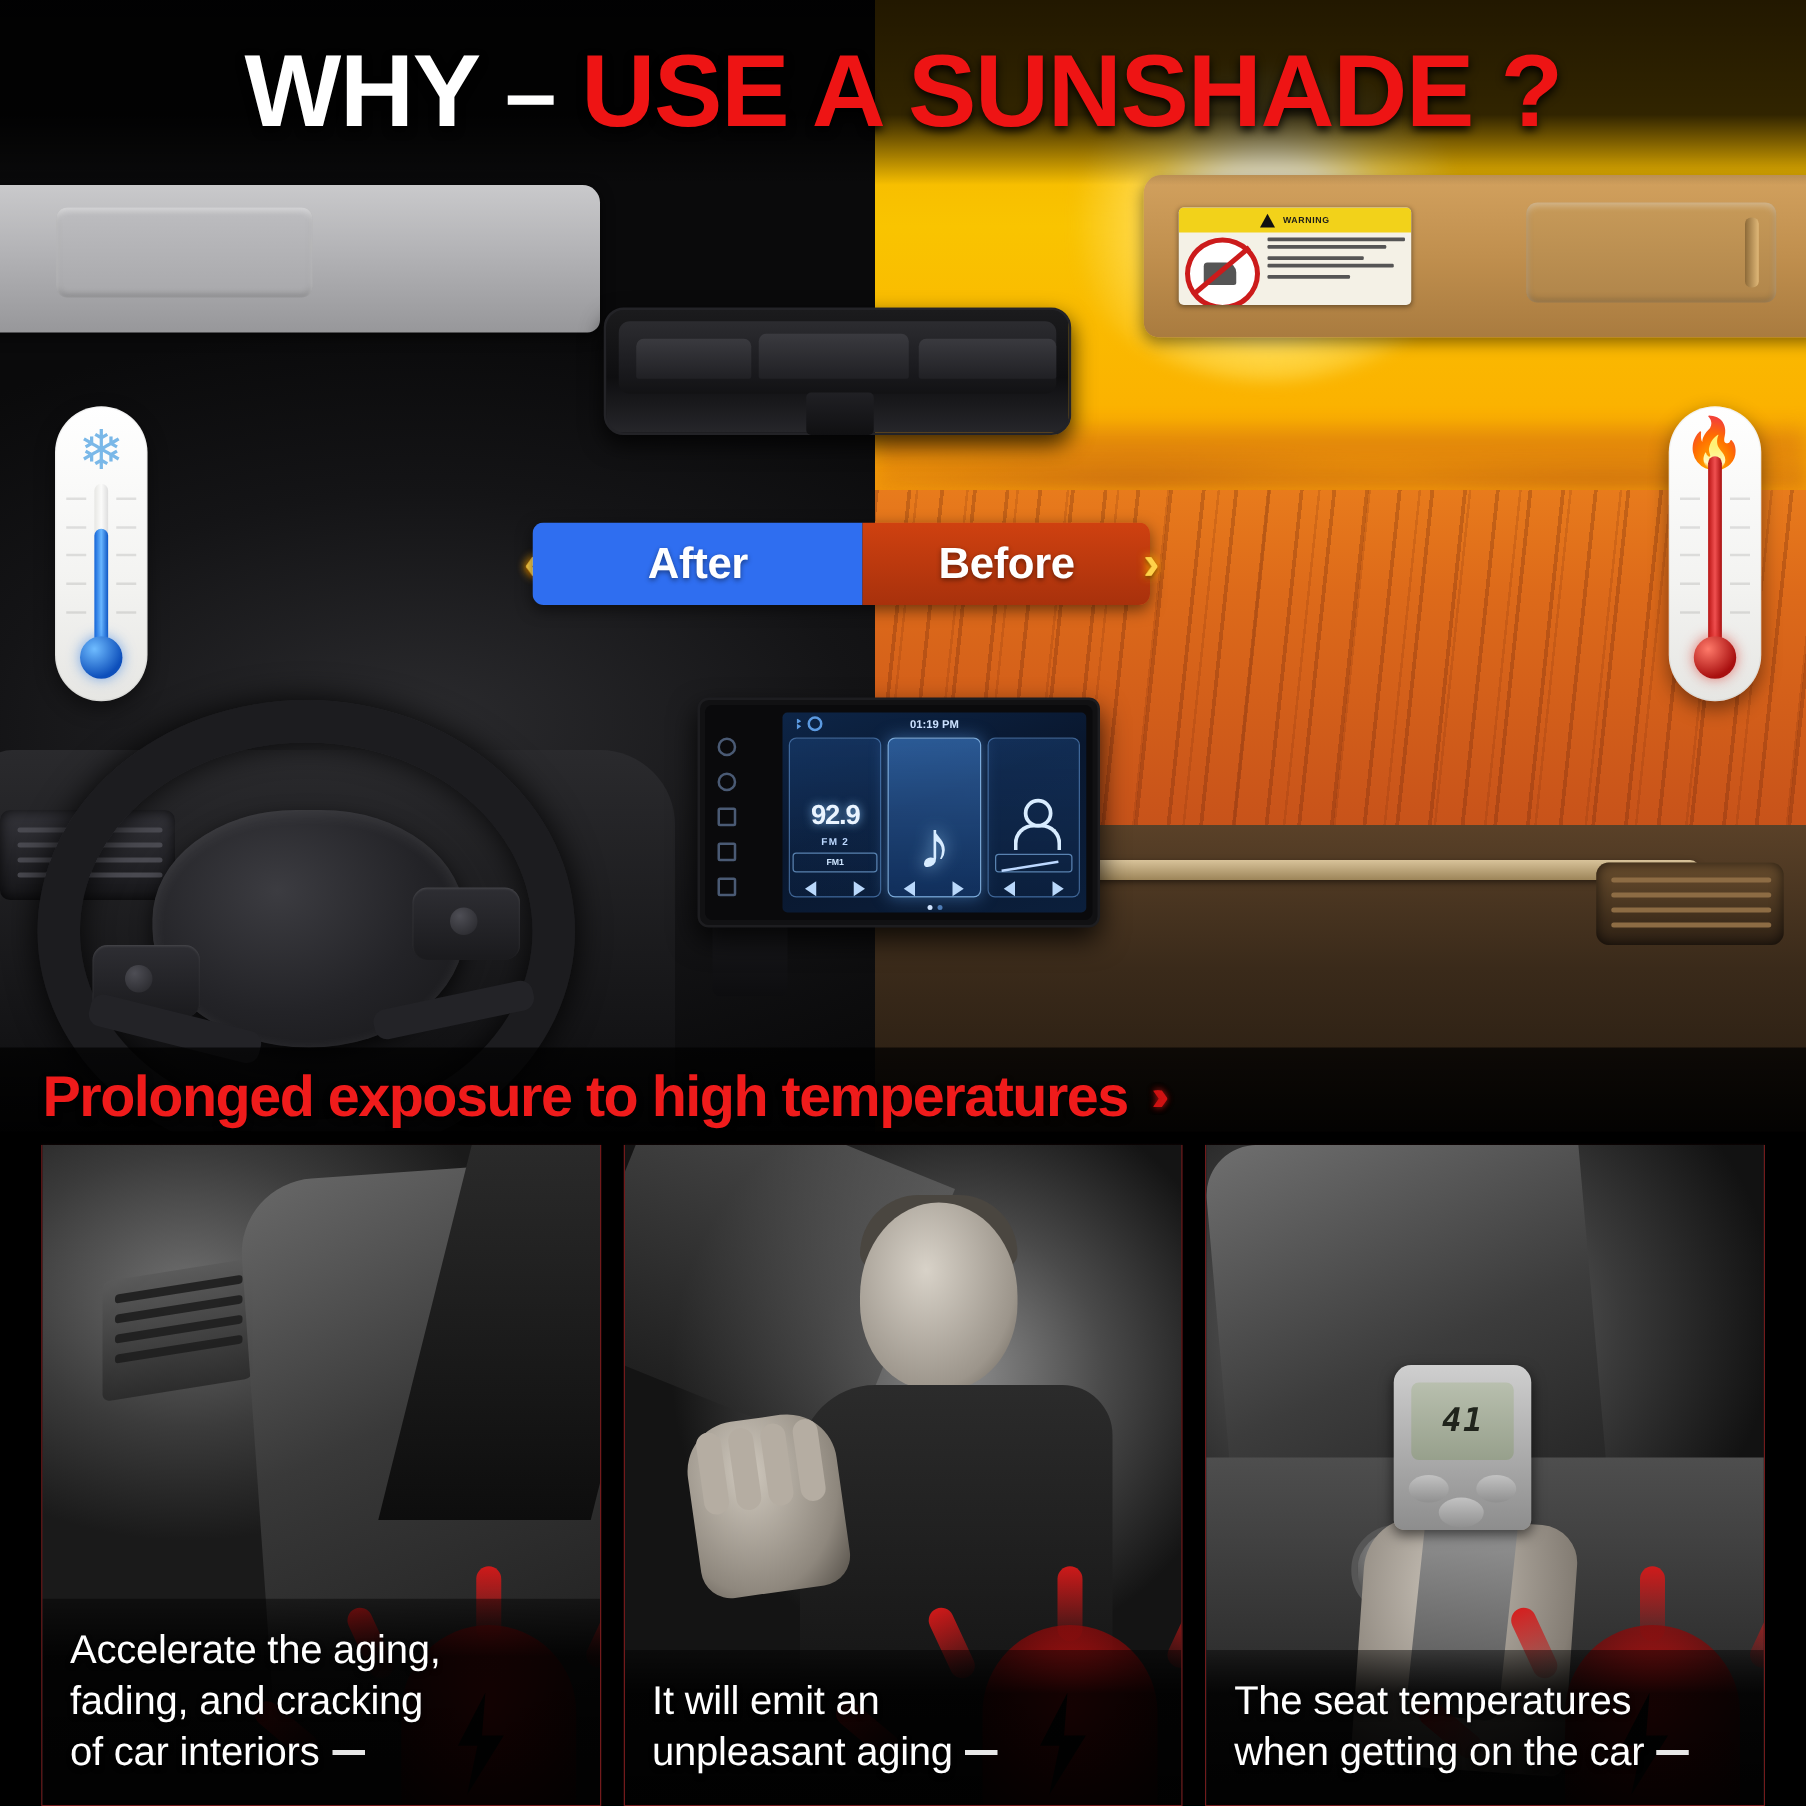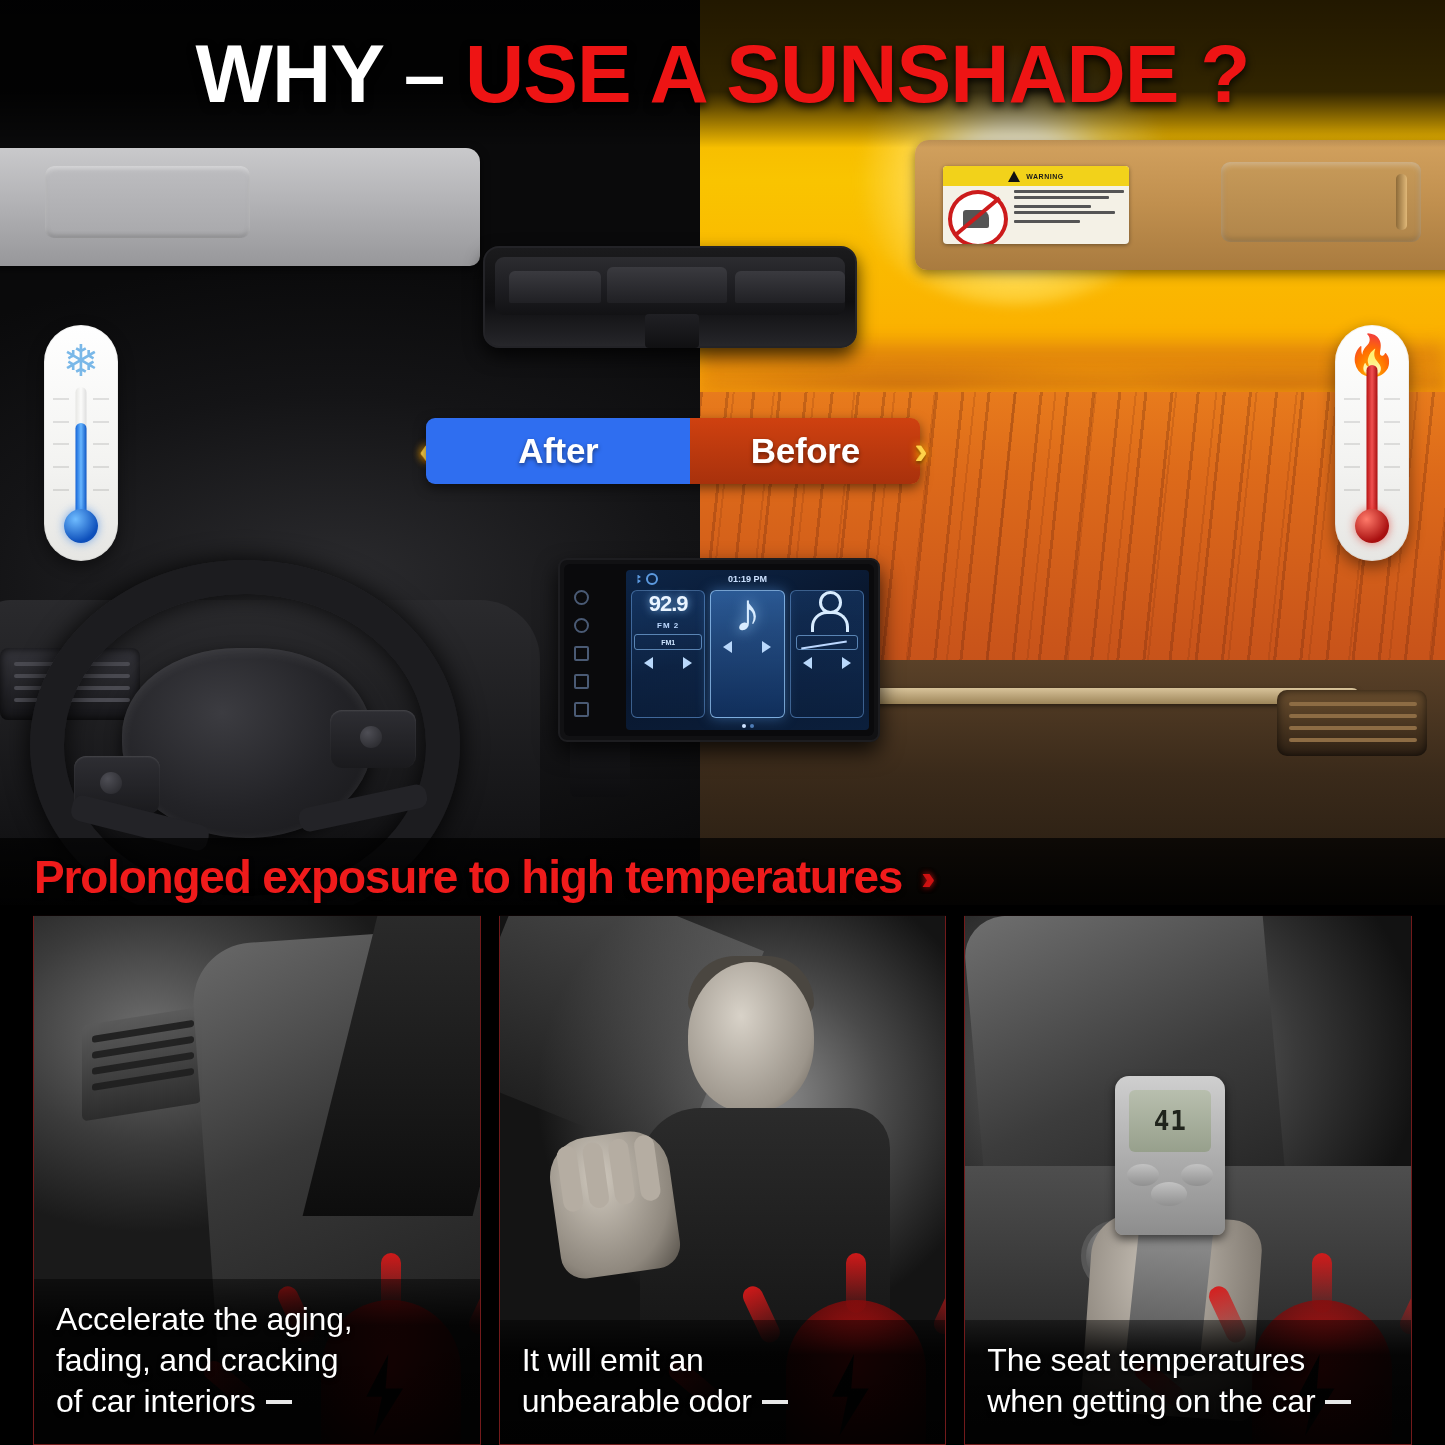--- a/index.html
+++ b/index.html
@@ -113,21 +113,21 @@
   .hs-screen{flex:1;margin:6px 5px 6px 0;border-radius:4px;position:relative;overflow:hidden;
       background:linear-gradient(160deg,#0d2547 0%,#09172e 45%,#0b1f3c 100%);}
   .hs-top{position:absolute;left:0;right:0;top:0;height:18px;display:flex;align-items:center;
       padding:0 8px;color:#a8c8ef;font-size:8px;gap:5px;}
   .hs-top .clock{position:absolute;left:0;right:0;text-align:center;font-weight:bold;color:#cfe3ff;font-size:9px;}
   .hs-top .bt{width:7px;height:9px;background:#5c9ae0;clip-path:polygon(50% 0,100% 28%,50% 50%,100% 72%,50% 100%,50% 0);}
   .hs-top .gear{width:8px;height:8px;border:2px solid #5c9ae0;border-radius:50%;}
   .hs-cols{position:absolute;left:5px;right:5px;top:20px;bottom:12px;display:flex;gap:5px;}
   .hs-card{flex:1;border-radius:6px;border:1px solid rgba(120,175,240,.45);
       background:linear-gradient(180deg,rgba(30,72,130,.45),rgba(12,34,66,.5));
-      display:flex;flex-direction:column;align-items:center;justify-content:flex-start;gap:4px;position:relative;}
+      display:flex;flex-direction:column;align-items:center;justify-content:flex-end;gap:4px;position:relative;}
   .hs-card.mid{background:linear-gradient(180deg,rgba(70,140,225,.55),rgba(24,66,128,.5));
       border-color:rgba(160,210,255,.7);box-shadow:0 0 14px rgba(90,160,240,.45);}
   .hs-freq{color:#eaf4ff;font-size:22px;font-weight:bold;letter-spacing:-1px;text-shadow:0 0 8px rgba(140,200,255,.8);}
   .hs-band{color:#bcd8ff;font-size:8px;font-weight:bold;letter-spacing:1px;}
   .hs-pill{width:66px;height:14px;border-radius:3px;border:1px solid rgba(140,195,250,.6);
       display:flex;align-items:center;justify-content:center;color:#cfe6ff;font-size:7px;font-weight:bold;}
   .hs-arrows{display:flex;gap:30px;margin-top:3px;}
   .hs-arrows b{width:0;height:0;border-top:6px solid transparent;border-bottom:6px solid transparent;}
   .hs-arrows b.l{border-right:9px solid #b9d8fb;}
   .hs-arrows b.r{border-left:9px solid #b9d8fb;}
@@ -224,22 +224,22 @@
   .p2 .wsl{position:absolute;left:-20px;top:-20px;width:250px;height:230px;transform:rotate(22deg);
       background:linear-gradient(180deg,#6f6f6f,#2a2a2a);opacity:.55;}
   
   .p3img{background:
      radial-gradient(ellipse 300px 260px at 35% 26%, #7e7e7e 0%, #3a3a3a 58%, #121212 100%),
      linear-gradient(150deg,#333,#4a4a4a 35%,#111 100%);}
   .p3 .seat{position:absolute;left:12px;top:-10px;width:300px;height:360px;border-radius:40px 20px 0 0;
       background:linear-gradient(160deg,#6f6f6f,#3c3c3c 50%,#1c1c1c);transform:rotate(-5deg);}
   .p3 .seatb{position:absolute;left:0;top:250px;width:460px;height:290px;
       background:linear-gradient(180deg,#4e4e4e,#161616);}
-  .p3 .gun{position:absolute;left:150px;top:160px;width:110px;height:159px;border-radius:14px 14px 8px 8px;
-      background:linear-gradient(180deg,#cfcfcf,#8d8d8d);box-shadow:0 4px 10px rgba(0,0,0,.6);}
+  .p3 .gun{position:absolute;left:150px;top:176px;width:110px;height:132px;border-radius:14px 14px 8px 8px;
+      background:linear-gradient(180deg,#cfcfcf,#8d8d8d);box-shadow:0 4px 10px rgba(0,0,0,.6);font-style:italic;}
   .p3 .gun .lcd{position:absolute;left:14px;top:14px;width:82px;height:62px;border-radius:6px;
       background:linear-gradient(180deg,#b8bfae,#97a08c);display:flex;align-items:center;justify-content:center;}
   .p3 .gun .lcd b{font-family:"DejaVu Sans Mono",monospace;font-size:26px;color:#20241c;letter-spacing:1px;}
   .p3 .gun .b1,.p3 .gun .b2,.p3 .gun .b3{position:absolute;border-radius:50%;background:linear-gradient(180deg,#c2c2c2,#909090);}
   .p3 .gun .b1{left:12px;top:88px;width:32px;height:22px;}
   .p3 .gun .b2{right:12px;top:88px;width:32px;height:22px;}
   .p3 .gun .b3{left:36px;top:106px;width:36px;height:24px;}
   .p3 .grip{position:absolute;left:168px;top:288px;width:74px;height:170px;border-radius:10px;
       background:linear-gradient(180deg,#9a9a9a,#4e4e4e);transform:rotate(6deg);}
   .p3 .hand{position:absolute;left:122px;top:300px;width:170px;height:200px;border-radius:44px 30px 10px 10px;
@@ -513,21 +513,21 @@
         <div class="ray" style="transform:rotate(-50deg) translate(-10px,-116px)"></div>
         <div class="ray" style="transform:rotate(-25deg) translate(-10px,-126px)"></div>
         <div class="ray" style="transform:rotate(0deg) translate(-10px,-132px)"></div>
         <div class="ray" style="transform:rotate(25deg) translate(-10px,-126px)"></div>
 
         <div class="core"></div>
           <div class="bolt"></div>
       </div>
       <div class="caption">
         <div>It will emit an</div>
-        <div><span>unbearable odor</span><span class="underscore"></span></div>
+        <div><span>unpleasant aging</span><span class="underscore"></span></div>
       </div>
     </div>
 
     <div class="panel p3">
       <div class="ph p3img"></div>
       <div class="seat"></div>
       <div class="seatb"></div>
       <div class="watch"></div>
       <div class="hand"></div>
       <div class="grip"></div>

